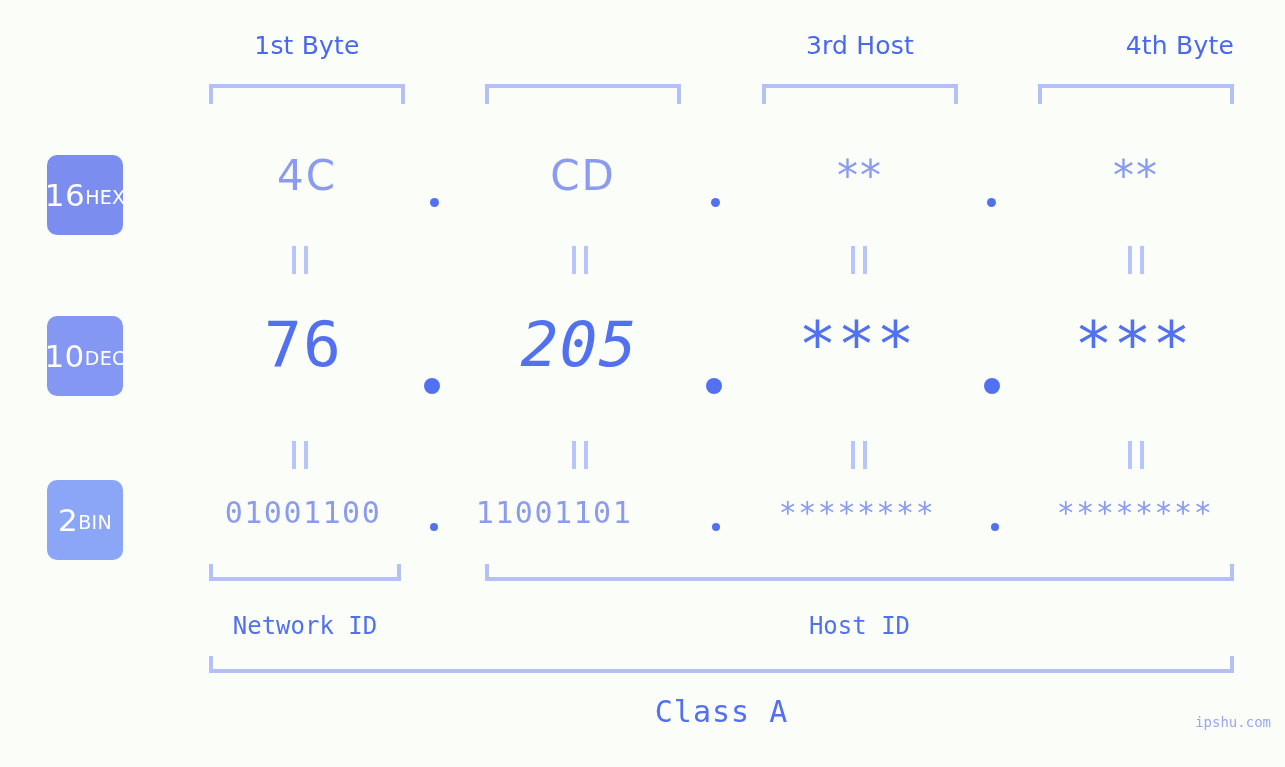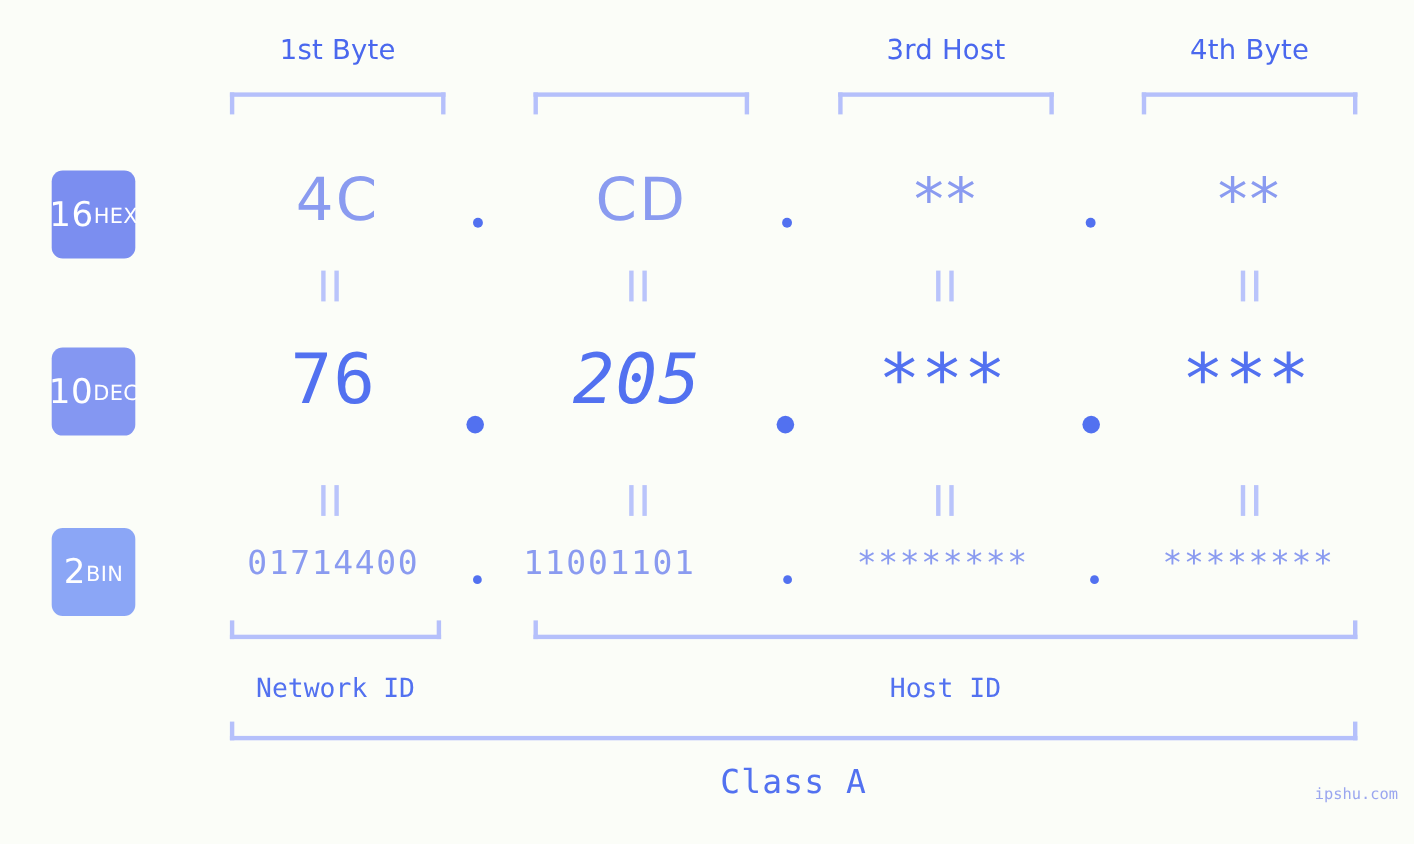--- a/index.html
+++ b/index.html
@@ -76,21 +76,21 @@
   
   .cell {
     position: absolute;
     text-align: center;
     white-space: nowrap;
     line-height: 1;
   }
 
   .row-hex .cell {
     top: 155px;
-    font-size: 54px;
+    font-size: 42px;
     color: #8a9bf0;
     font-family: "DejaVu Sans", sans-serif;
     letter-spacing: 2px;
   }
   .row-dec .cell {
     top: 313px;
     font-size: 63px;
     color: #5271f0;
     font-family: "DejaVu Sans Mono", monospace;
     letter-spacing: 1px;
@@ -174,21 +174,21 @@
     white-space: nowrap;
   }
 </style>
 </head>
 <body>
 
 <div class="stage">
 
   <div class="byte-title" style="left:209px;width:196px;">1st Byte</div>
   <div class="byte-title" style="left:762px;width:196px;">3rd Host</div>
-  <div class="byte-title" style="left:1038px;width:196px;">4th Byte</div>
+  <div class="byte-title" style="left:1038px;width:196px;text-align:right;">4th Byte</div>
 
   <div class="top-bracket" style="left:209px;width:196px;"></div>
   <div class="top-bracket" style="left:485px;width:196px;"></div>
   <div class="top-bracket" style="left:762px;width:196px;"></div>
   <div class="top-bracket" style="left:1038px;width:196px;"></div>
 
   <div class="badge" id="badge-hex">
     <div class="num">16</div>
     <div class="sub">HEX</div>
   </div>
@@ -249,21 +249,21 @@
   <div class="eq eq-bot" style="left:851px;">
       <span></span>
       <span></span>
     </div>
   <div class="eq eq-bot" style="left:1128px;">
       <span></span>
       <span></span>
     </div>
 
   <div class="row-bin">
-    <div class="cell" style="left:203px;width:200px;">01714400</div>
+    <div class="cell" style="left:203px;width:200px;">01001100</div>
     <div class="cell" style="left:454px;width:200px;">11001101</div>
     <div class="cell" style="left:757px;width:200px;">********</div>
     <div class="cell" style="left:1035px;width:200px;">********</div>
     <div class="dot dot-bin" style="left:430px;"></div>
     <div class="dot dot-bin" style="left:712px;"></div>
     <div class="dot dot-bin" style="left:991px;"></div>
   </div>
 
   <div class="bot-bracket bracket-id" style="left:209px;width:192px;"></div>
   <div class="bot-bracket bracket-id" style="left:485px;width:749px;"></div>

